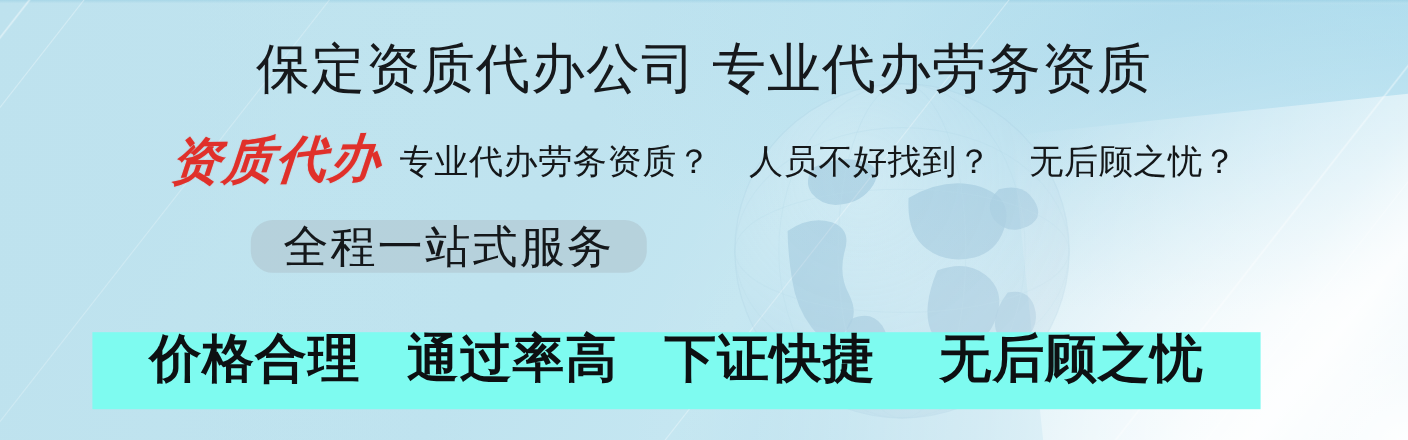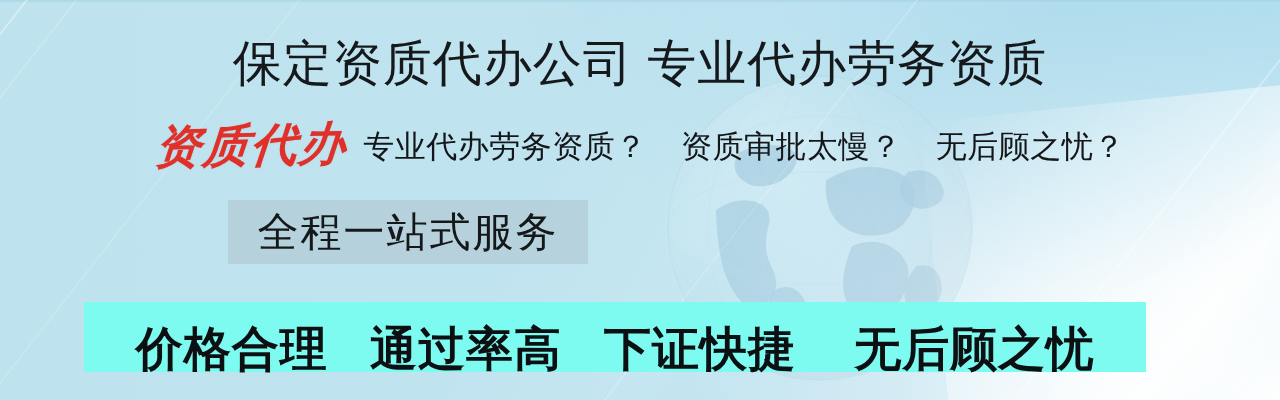--- a/index.html
+++ b/index.html
@@ -156,44 +156,45 @@
     letter-spacing: 0.5px;
     font-weight: 400;
   }
   .questions .gap { display: inline-block; width: 16px; }
 
   .service-badge {
     position: absolute;
     left: 228px;
     top: 200px;
     width: 360px;
-    height: 64px;
+    height: 48px;
     background: rgba(176,198,209,0.62);
     display: flex;
     align-items: center;
     justify-content: center;
+    border-radius: 20px;
   }
   .service-badge span {
     font-family: "Liberation Serif", "DejaVu Serif", serif;
     font-size: 41px;
     line-height: 1;
     color: #15181b;
     letter-spacing: 2px;
     white-space: nowrap;
   }
 
   .benefit-bar {
     position: absolute;
     left: 84px;
     top: 302px;
     width: 1062px;
     height: 70px;
     background: #7efbf0;
     display: flex;
-    align-items: flex-end;
+    align-items: flex-start;
     justify-content: center;
   }
   .benefit-bar .text {
     font-size: 47px;
     line-height: 1;
     font-weight: 700;
     color: #0d1012;
     letter-spacing: 1px;
     white-space: nowrap;
   }
@@ -248,21 +249,21 @@
     </svg>
   </div>
 
   <div class="headline">保定资质代办公司 专业代办劳务资质</div>
 
   <div class="row-questions">
     <span class="brush-mark">资质代办</span>
     <span class="questions">
       <span>专业代办劳务资质？</span>
       <span class="gap"></span>
-      <span>资质审批太慢？</span>
+      <span>人员不好找到？</span>
       <span class="gap"></span>
       <span>无后顾之忧？</span>
     </span>
   </div>
 
   <div class="service-badge">
     <span>全程一站式服务</span>
   </div>
 
   <div class="benefit-bar">

